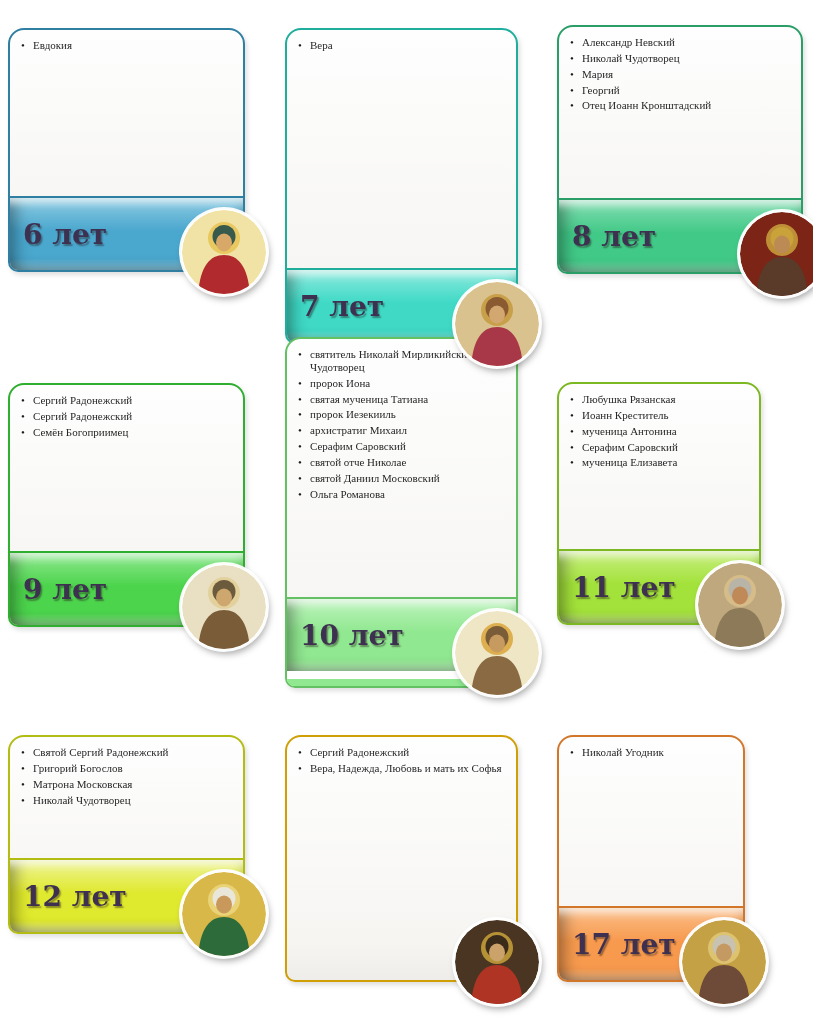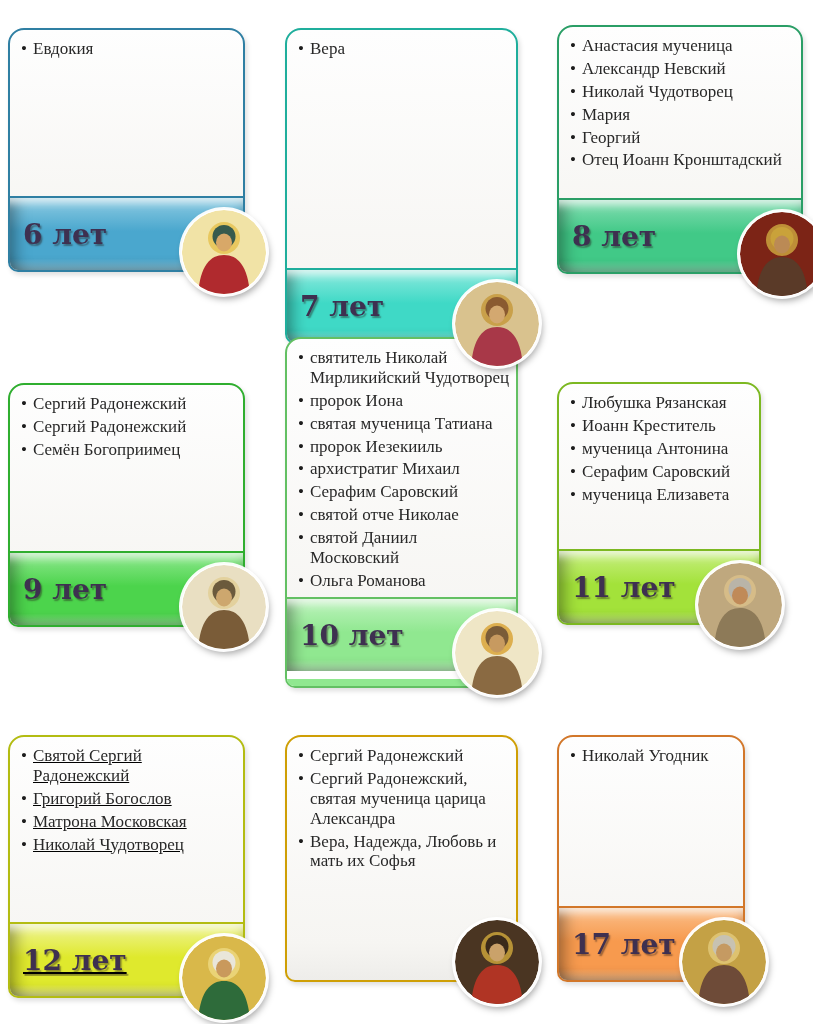--- a/index.html
+++ b/index.html
@@ -11,21 +11,21 @@
     position:absolute;box-sizing:border-box;
     border:2px solid var(--acd);
     border-radius:16px 16px 10px 10px;
     background:linear-gradient(180deg,#fefefe 0%,#f6f5f2 85%,#eeedea 100%);
     box-shadow:2px 3px 5px rgba(0,0,0,.13);
     display:flex;flex-direction:column;
   }
   .items{
     list-style:none;margin:0;flex:1 1 auto;overflow:hidden;
     padding:9px 6px 16px 11px;
-    font-size:17px;line-height:1.17;color:#282828;
+    font-size:11px;line-height:1.17;color:#282828;
   }
   .items li{position:relative;padding-left:12px;margin:0 0 3px 0;}
   .items li::before{content:"\2022";position:absolute;left:0;top:0;color:#1d1d1d;}
   .footer{
     flex:0 0 72px;height:72px;position:relative;
     border-top:2px solid var(--acd);
     border-radius:0 0 8px 8px;
     background:linear-gradient(180deg,var(--acl) 0%,var(--ac) 46%,var(--ac) 84%,var(--acl) 100%);
     box-shadow:
       inset 0 12px 9px -7px rgba(255,255,255,.75),
@@ -52,21 +52,21 @@
   }
   .c5 .badge{bottom:-10px;}
   .badge svg{display:block;width:86px;height:86px;border-radius:50%;}
   
   .c1{left:8px;  top:28px;  width:237px;height:244px;}
   .c2{left:285px;top:28px;  width:233px;height:316px;}
   .c3{left:557px;top:25px;  width:246px;height:249px;}
   .c4{left:8px;  top:383px; width:237px;height:244px;}
   .c5{left:285px;top:337px; width:233px;height:351px;}
   .c6{left:557px;top:382px; width:204px;height:243px;}
-  .c7{left:8px;  top:735px; width:237px;height:263px;text-decoration:underline;}
+  .c7{left:8px;  top:735px; width:237px;height:199px;}
   .c8{left:285px;top:735px; width:233px;height:247px;}
   .c9{left:557px;top:735px; width:188px;height:247px;}
 </style>
 </head>
 <body>
 
 <div id="canvas" style="--label: #3e3050;">
 
   <div class="card c1" style="--ac: #4aa7ce; --acd: #2f7fa3; --acl: #8ccbe2;">
     <ul class="items">
@@ -109,21 +109,20 @@
           <path d="M17 86 C19 57 29 46 43 46 C57 46 67 57 69 86 Z" fill="#a83848"></path>
           <circle cx="43" cy="27.5" r="11.5" fill="#8a5a30"></circle>
           <ellipse cx="43" cy="33.5" rx="8" ry="9" fill="#d3a870"></ellipse>
         </g>
       </svg>
     </div>
   </div>
 
   <div class="card c3" style="--ac: #41c987; --acd: #2a9e66; --acl: #84ddb2;">
     <ul class="items">
-      <li>Анастасия мученица</li>
       <li>Александр Невский</li>
       <li>Николай Чудотворец</li>
       <li>Мария</li>
       <li>Георгий</li>
       <li>Отец Иоанн Кронштадский</li>
     </ul>
     <div class="footer">
       <span class="age">8 лет</span>
     </div>
     <div class="badge">
@@ -248,21 +247,20 @@
           <circle cx="43" cy="27.5" r="11.5" fill="#e9e6da"></circle>
           <ellipse cx="43" cy="33.5" rx="8" ry="9" fill="#c9995c"></ellipse>
         </g>
       </svg>
     </div>
   </div>
 
   <div class="card c8" style="--ac: #f6c711; --acd: #cf9f05; --acl: #fade6e;">
     <ul class="items">
       <li>Сергий Радонежский</li>
-      <li>Сергий Радонежский, святая мученица царица Александра</li>
       <li>Вера, Надежда, Любовь и мать их Софья</li>
     </ul>
     <div class="badge">
       <svg viewBox="0 0 86 86">
         <clipPath id="cp7">
             <circle cx="43" cy="43" r="42"></circle>
           </clipPath>
         <g clip-path="url(#cp7)">
           <circle cx="43" cy="43" r="42" fill="#4a3522"></circle>
           <circle cx="43" cy="29" r="16" opacity="0.85" fill="#c9a23a"></circle>

